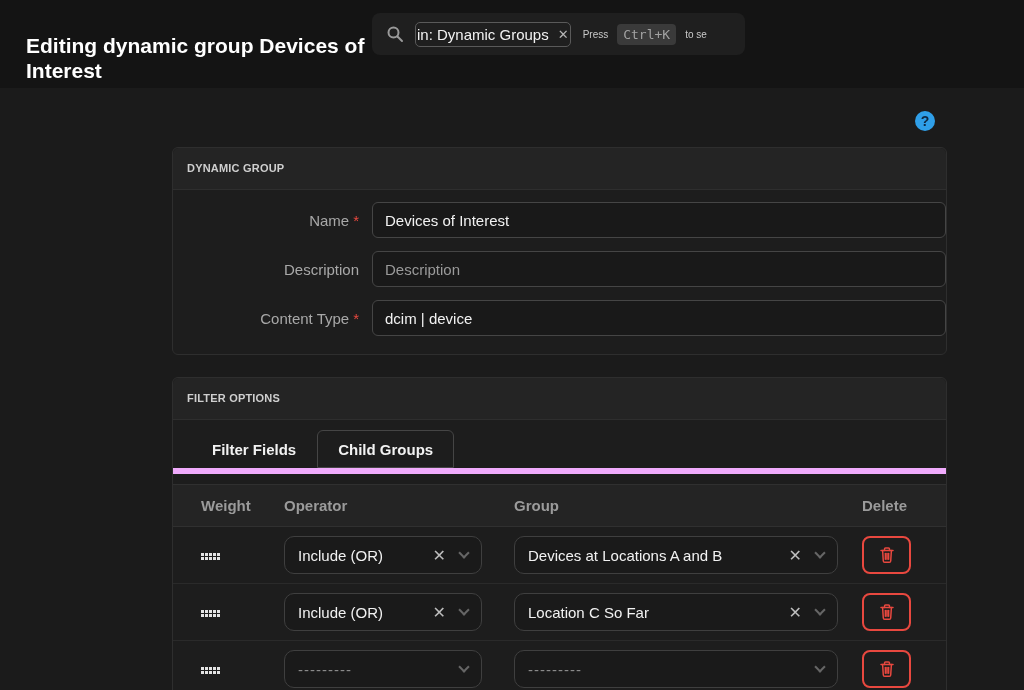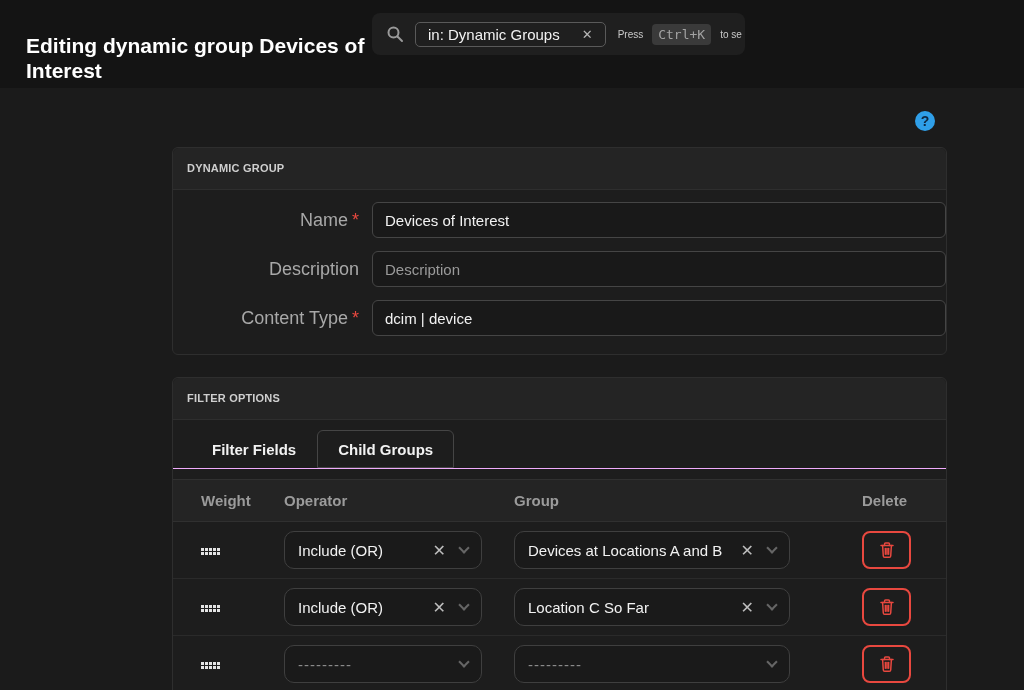--- a/index.html
+++ b/index.html
@@ -17,22 +17,22 @@
     font-size:21px; font-weight:700; color:#ffffff; line-height:1.2;
   }
   .searchbox {
     position:absolute; left:372px; top:13px; width:373px; height:42px;
     background:#1f1f1f; border-radius:8px;
     display:flex; align-items:center; padding-left:14px;
     overflow:hidden; white-space:nowrap; cursor:text;
   }
   .search-icon { flex:0 0 auto; display:block; }
   .chip {
-    display:inline-flex; align-items:center; gap:22px;
-    border:1px solid #5a5a5a; border-radius:5px; padding:3px 12px; margin-left:11px;
+    display:inline-flex; align-items:center; gap:9px;
+    border:1px solid #5a5a5a; border-radius:5px; padding:3px 1px; margin-left:11px;
     color:#f2f2f2; font-size:15px; flex:0 0 auto;
   }
   .chip-x { color:#b5b5b5; font-size:13px; cursor:pointer; }
   .hint { color:#c9c9c9; font-size:10px; margin-left:12px; flex:0 0 auto; }
   .kbd {
     margin-left:9px; background:#3a3a3a; color:#a3a3a3;
     font-family:"DejaVu Sans Mono", monospace; font-size:13px;
     padding:3px 6px; border-radius:4px; flex:0 0 auto;
   }
   .hint.suffix { margin-left:9px; }
@@ -53,32 +53,32 @@
     height:42px; background:#242424; border-bottom:1px solid #2e2e2e;
     border-radius:6px 6px 0 0; line-height:41px; padding-left:14px;
     color:#cfcfcf; font-weight:700; font-size:11px; letter-spacing:.2px;
   }
   #panel-dg { top:59px; height:208px; }
   #panel-fo { top:289px; height:420px; }
 
   
   .form-row { display:flex; align-items:center; margin-top:13px; }
   .form-row.first { margin-top:12px; }
-  .form-label { flex:0 0 186px; text-align:right; color:#a8a8a8; font-size:18px; }
+  .form-label { flex:0 0 186px; text-align:right; color:#a8a8a8; font-size:15px; }
   .req { color:#e8483f; margin-left:4px; }
   .form-input {
     margin-left:13px; width:664px; height:36px;
     background:#191919; border:1px solid #454545; border-radius:6px;
     color:#f2f2f2; font-size:15px; padding:0 12px; outline:none;
     font-family:"Liberation Sans", sans-serif;
   }
   .form-input::placeholder { color:#9a9a9a; opacity:1; }
 
   
-  .tabbar { display:flex; margin:10px 0 0 0; padding-left:18px; border-bottom:1px solid #f0abfc; }
+  .tabbar { display:flex; margin:10px 0 0 0; padding-left:18px; border-bottom:6px solid #f0abfc; }
   .tab {
     height:38px; line-height:37px; padding:0 20px;
     color:#f2f2f2; font-size:15px; font-weight:600; cursor:pointer;
     border:1px solid transparent;
   }
   .tab.active {
     border:1px solid #454545; border-radius:6px 6px 0 0;
     background:#1d1d1d; margin-bottom:-1px;
   }
 
@@ -96,21 +96,21 @@
     content:""; position:absolute; left:0; top:0; width:3px; height:3px; background:#e4e4e4;
     box-shadow: 4px 0 #e4e4e4, 8px 0 #e4e4e4, 12px 0 #e4e4e4, 16px 0 #e4e4e4,
                 0 4px #e4e4e4, 4px 4px #e4e4e4, 8px 4px #e4e4e4, 12px 4px #e4e4e4, 16px 4px #e4e4e4;
   }
 
   .select {
     height:38px; background:#1a1a1a; border:1px solid #3f3f3f; border-radius:10px;
     display:flex; align-items:center; padding:0 13px; cursor:pointer;
   }
   .op-select { width:198px; }
-  .grp-select { width:276px; }
+  .grp-select { width:324px; }
   .select .val { flex:1; color:#f2f2f2; font-size:15px; white-space:nowrap; overflow:hidden; }
   .select .val.dim { color:#8a8a8a; letter-spacing:1px; }
   .select .clear { color:#bdbdbd; font-size:16px; margin-right:14px; flex:0 0 auto; }
   .chev {
     flex:0 0 auto; width:8px; height:8px; margin-top:-4px;
     border-right:2px solid #666; border-bottom:2px solid #666;
     transform:rotate(45deg);
   }
 
   .del-btn {

